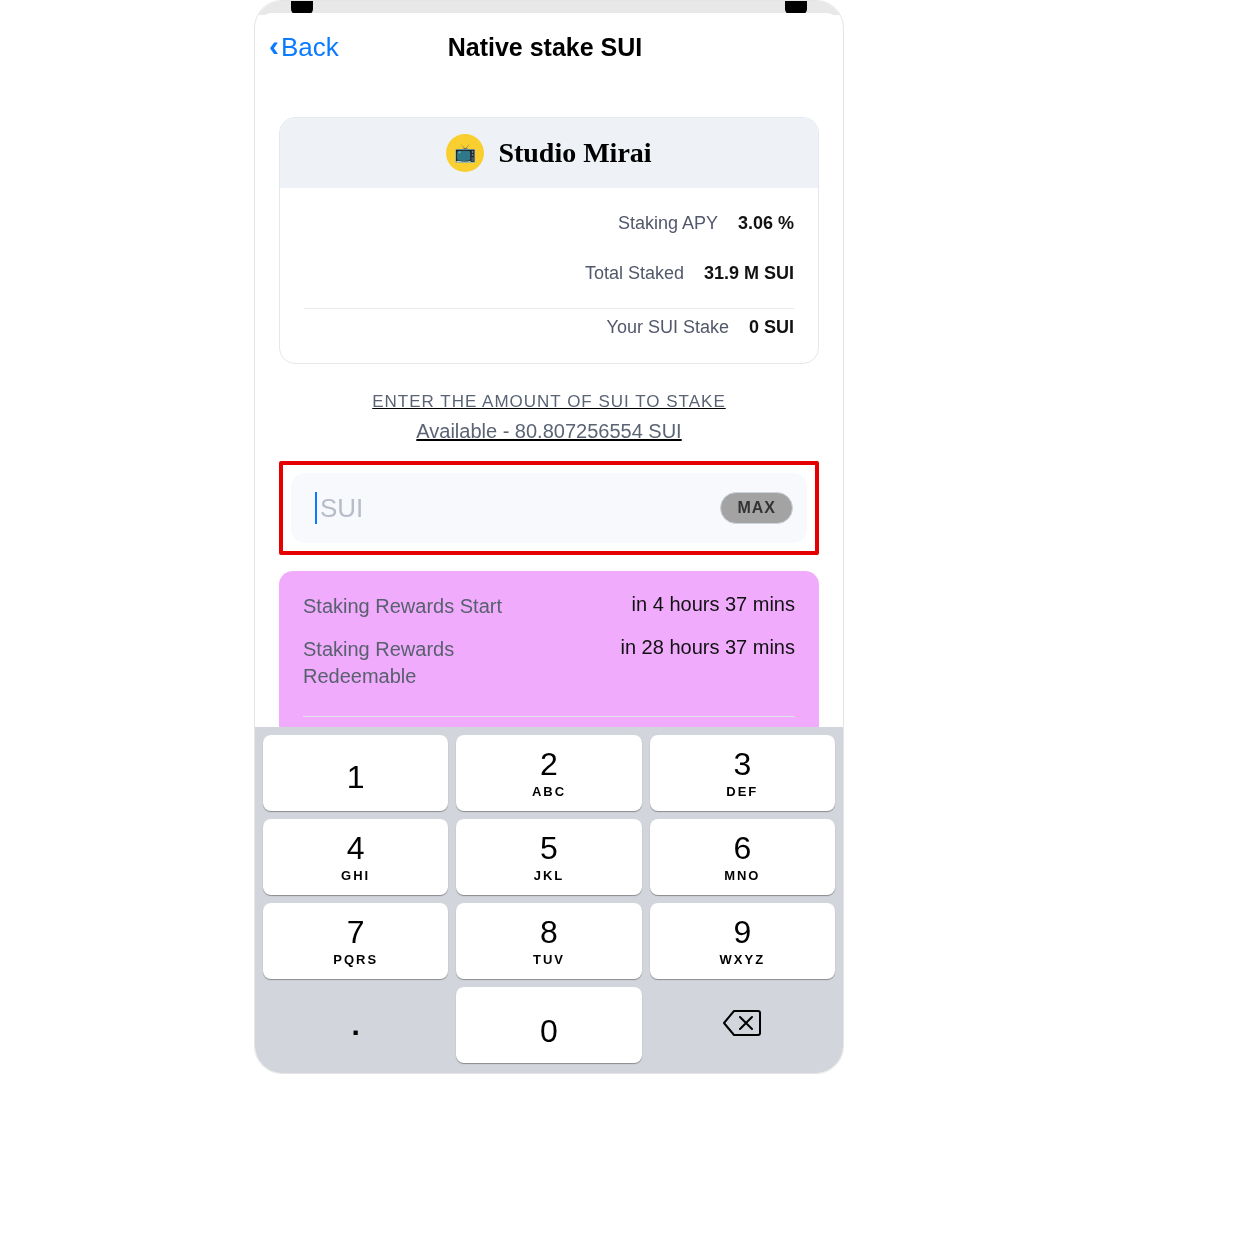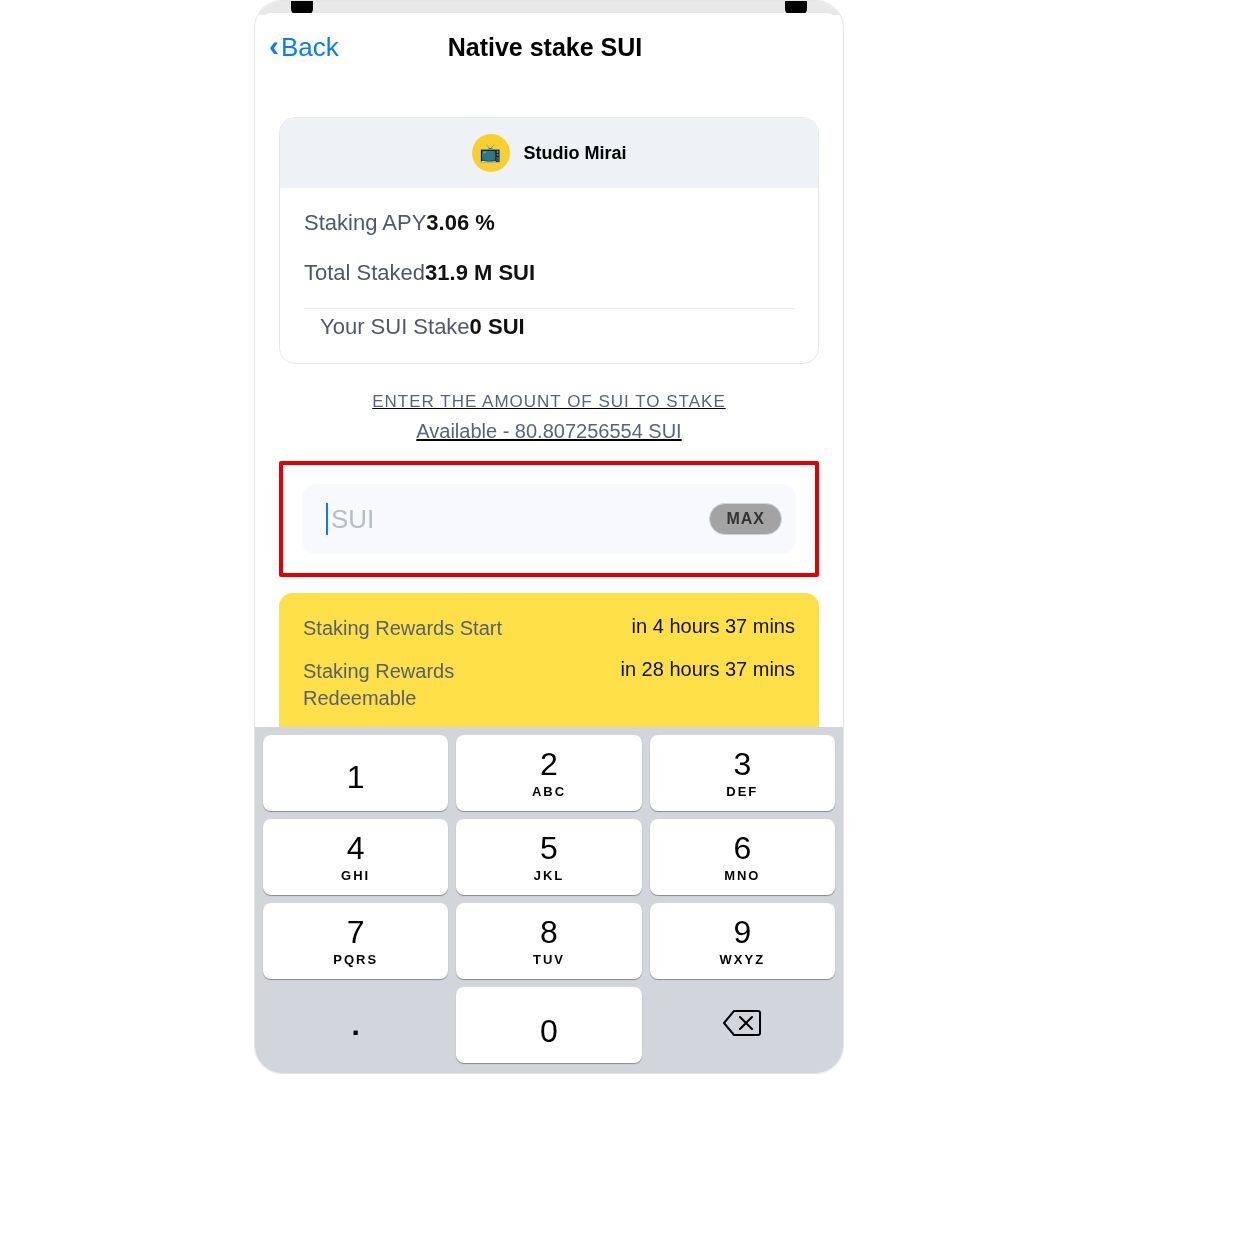--- a/index.html
+++ b/index.html
@@ -90,28 +90,29 @@
     gap: 14px;
     height: 70px;
   }
   .val-icon {
     width: 38px; height: 38px;
     background: #f9cf2f;
     border-radius: 50%;
     display: flex; align-items: center; justify-content: center;
     font-size: 18px;
   }
-  .val-name { font-size: 18px; font-weight: 700; }
+  .val-name { font-size: 28px; font-weight: 700; font-family: Liberation Serif, serif; }
   .rows { padding: 10px 24px 0; }
   .row {
     display: flex;
-    justify-content: flex-start;
+    justify-content: flex-end;
     align-items: center;
     height: 50px;
-    font-size: 22px;
+    font-size: 18px;
+    gap: 20px;
   }
   .row .label { color: #52586a; }
   .row .value { color: #111; font-weight: 600; }
   .divider {
     border: none;
     border-top: 1px solid #e7eaef;
     margin: 10px 0 4px;
   }
   .lastrow { padding-bottom: 22px; margin-left: 16px; }
   .prompt {
@@ -127,21 +128,21 @@
   }
   .prompt .line2 {
     color: #5a6475;
     font-size: 20px;
     margin-top: 8px;
   }
   .highlight {
     border: 4px solid #e60000;
     border-radius: 2px;
     margin-top: 18px;
-    padding: 19px;
+    padding: 8px;
   }
   .input-row {
     background: #f7f9fc;
     border-radius: 14px;
     height: 70px;
     padding: 0 14px 0 24px;
     display: flex;
     align-items: center;
     justify-content: space-between;
   }
@@ -163,21 +164,21 @@
     border: 1.5px solid #cfd5dd;
     border-radius: 22px;
     padding: 6px 16px;
     font-size: 16px;
     font-weight: 600;
     letter-spacing: 1px;
     color: #333;
     background: #a3a3a3;
   }
   .info {
-    background: #fde047;
+    background: #f0abfc;
     border-radius: 14px;
     margin-top: 16px;
     padding: 14px 24px 22px;
   }
   .info-row {
     display: flex;
     justify-content: space-between;
     align-items: flex-start;
     padding: 8px 0;
   }

